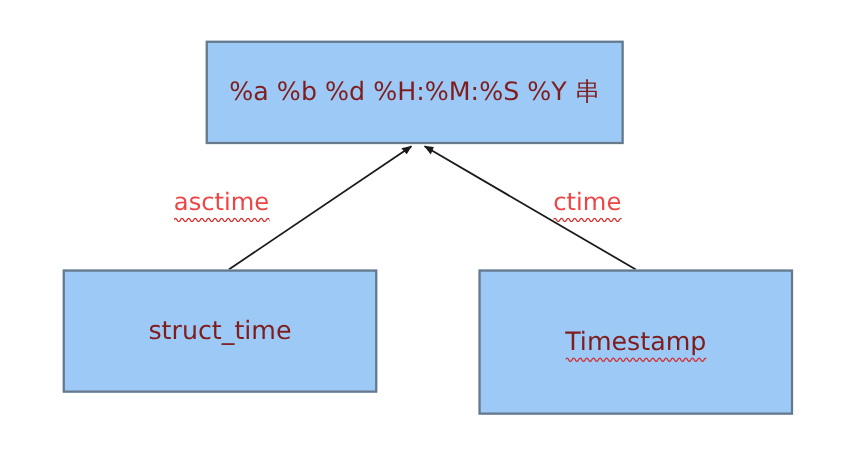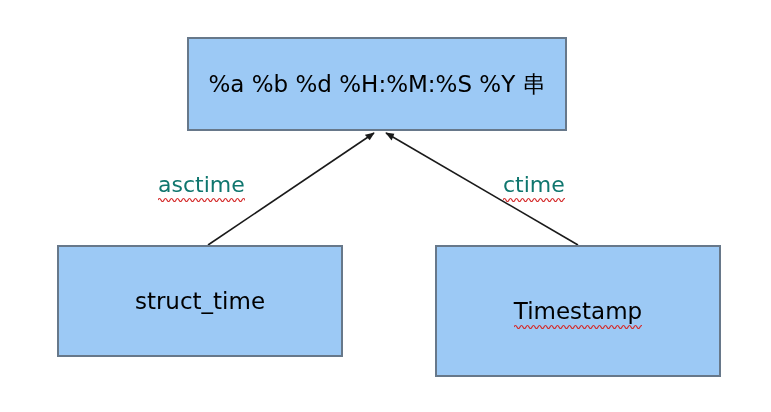--- a/index.html
+++ b/index.html
@@ -26,21 +26,21 @@
   .node {
     position: absolute;
     box-sizing: border-box;
     background: #9CC9F5;
     border: 2px solid #67788A;
     display: flex;
     align-items: center;
     justify-content: center;
   }
   .node-label {
-    color: #000000;
+    color: #7f1d1d;
     white-space: nowrap;
     line-height: 1;
     position: relative;
     display: inline-block;
     text-align: center;
   }
   
   .wave {
     position: absolute;
     left: 0;
@@ -77,21 +77,21 @@
     top: 245px;
     width: 286px;
     height: 132px;
   }
   #node-timestamp .node-label {
     font-size: 23px;
   }
 
   .edge-label {
     position: absolute;
-    color: #0f766e;
+    color: #ef4444;
     font-size: 22px;
     line-height: 1;
     white-space: nowrap;
   }
   #edge-label-asctime {
     left: 158px;
     top: 174px;
   }
   #edge-label-ctime {
     left: 503px;

